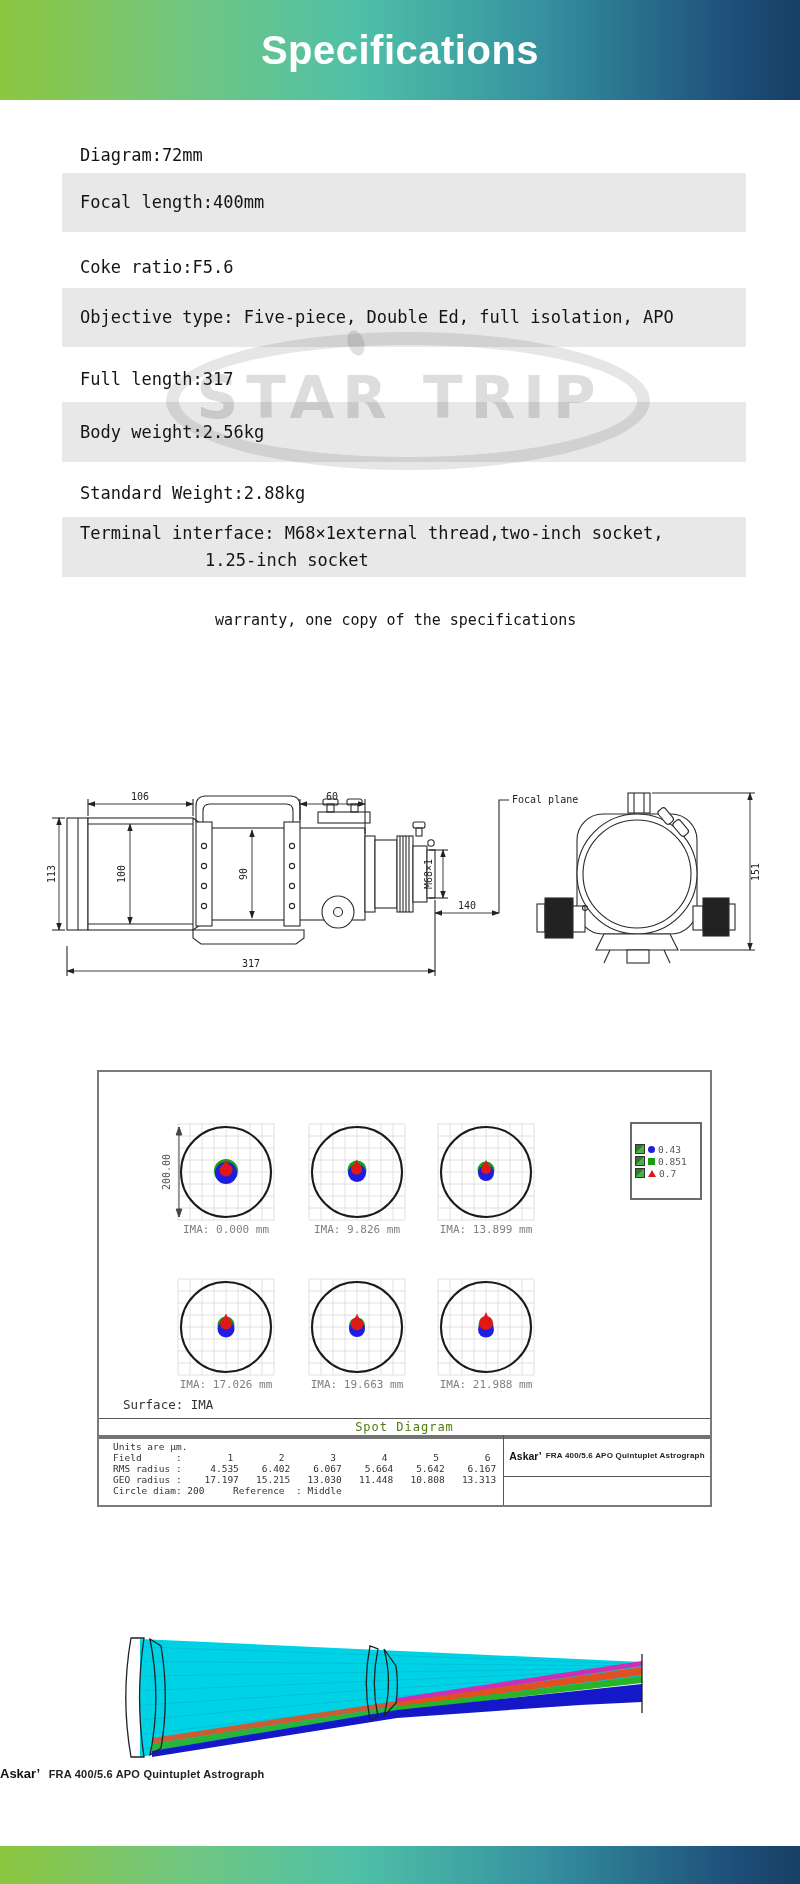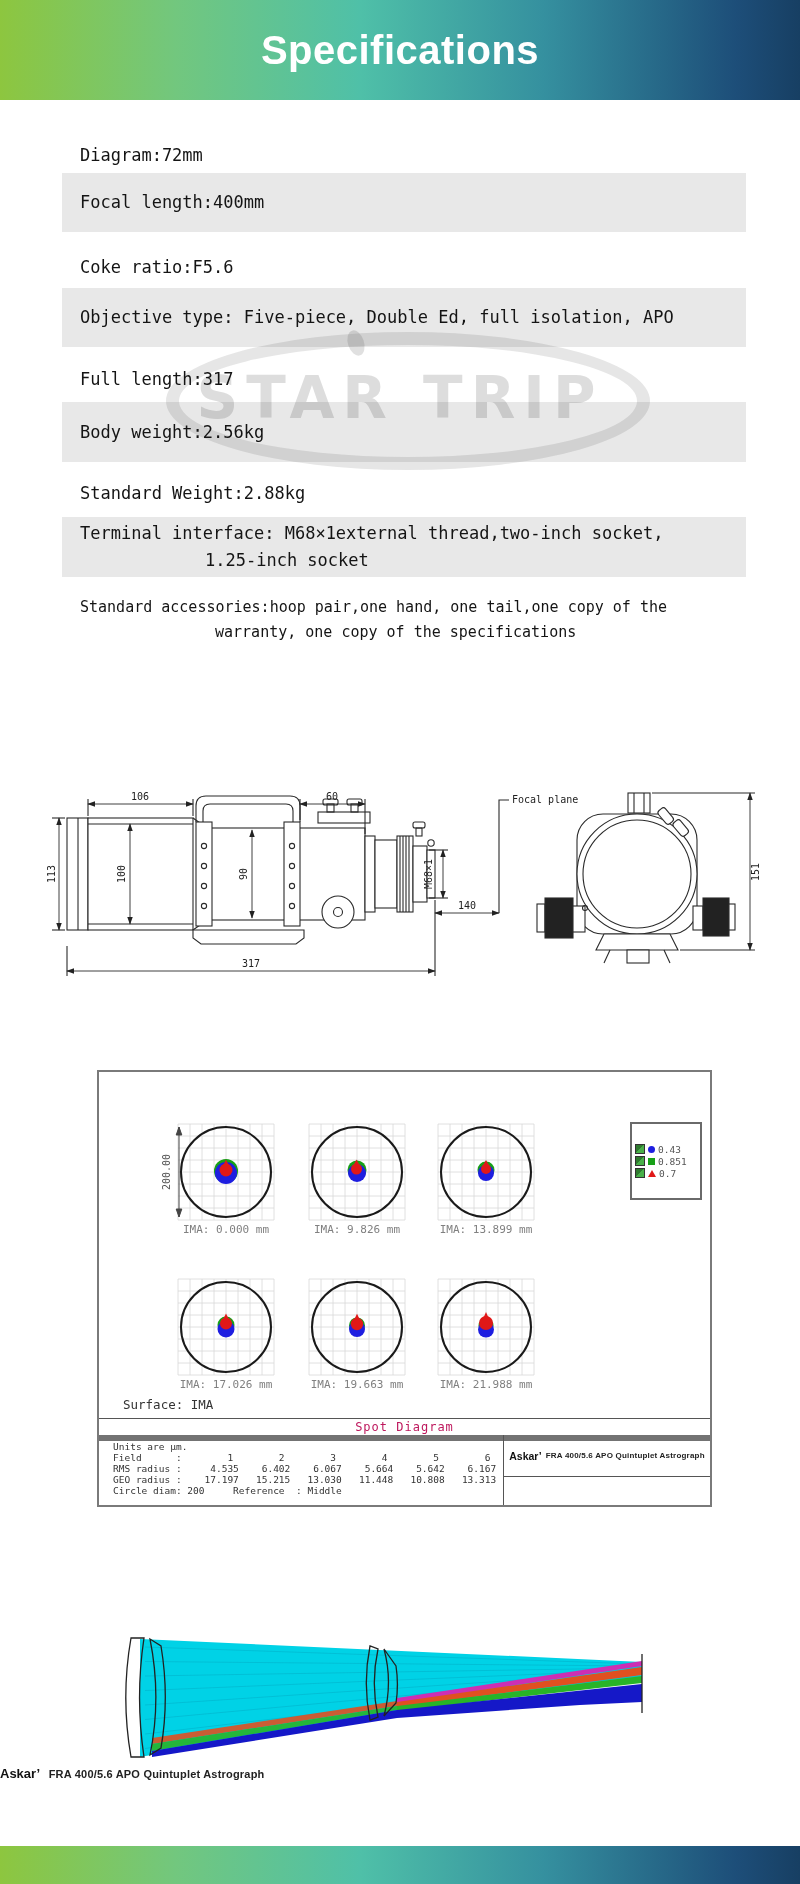--- a/index.html
+++ b/index.html
@@ -36,22 +36,22 @@
   .lgd-row{display:flex;align-items:center;height:12px;}
   .lgd-icon{width:8px;height:8px;border:1px solid #333;background:linear-gradient(135deg,#2f7a2f 50%,#49b049 50%);
             margin-right:3px;flex:0 0 auto;}
   .lgd-mark{width:7px;height:7px;margin-right:3px;flex:0 0 auto;}
   .lgd-mark.circle{border-radius:50%;}
   .lgd-mark.triangle{width:0;height:0;background:none!important;border-left:4px solid transparent;
             border-right:4px solid transparent;border-bottom:7px solid #e01818;}
   .lgd-val{font-size:9.5px;color:#555;}
   #surface-label{position:absolute;left:24px;top:325px;font-size:12.5px;color:#333;}
   #spot-titlebar{position:absolute;left:0;top:346px;width:100%;height:16px;border-top:1px solid #555;
-            border-bottom:6px solid #737373;display:flex;align-items:center;justify-content:center;
-            font-size:12px;letter-spacing:1px;color:#be185d;}
+            border-bottom:4px solid #737373;display:flex;align-items:center;justify-content:center;
+            font-size:12px;letter-spacing:1px;color:#4d7c0f;}
   #spot-bottom{position:absolute;left:0;top:363px;width:100%;bottom:0;display:flex;}
   #info-cell{width:404px;padding:6px 0 0 14px;box-sizing:border-box;}
   .info-line{font-size:9.5px;line-height:11px;color:#333;white-space:pre;}
   #title-cell{flex:1;border-left:1px solid #555;display:flex;flex-direction:column;}
   #title-top{height:41px;border-bottom:1px solid #555;display:flex;align-items:center;justify-content:center;
              white-space:nowrap;font-family:"Liberation Sans",sans-serif;}
   #title-bottom{flex:1;}
   .brand{font-weight:bold;font-size:10.5px;color:#111;margin-right:4px;}
   .model{font-size:8px;font-weight:600;color:#222;letter-spacing:.2px;}
   
@@ -95,21 +95,20 @@
         <div class="spec-line">Body weight:2.56kg</div>
       </div>
       <div class="spec-row" style="top: 478px; height: 30px;">
         <div class="spec-line">Standard Weight:2.88kg</div>
       </div>
       <div class="spec-row shaded" style="top: 517px; height: 60px;">
         <div class="spec-line">Terminal interface: M68×1external thread,two-inch socket,</div>
         <div class="spec-line" style="padding-left: 143px;">1.25-inch socket</div>
       </div>
       <div class="spec-row small" style="top: 592px; height: 56px;">
-        <div class="spec-line">Standard accessories:hoop pair,one hand, one tail,one copy of the</div>
         <div class="spec-line" style="padding-left: 153px;">warranty, one copy of the specifications</div>
       </div>
     </div>
 
   <svg id="drawing" style="top:780px" width="800" height="230" viewBox="0 780 800 230">
     <defs>
       <marker id="ah" viewBox="0 0 10 10" refX="9" refY="5" markerWidth="9" markerHeight="9" orient="auto-start-reverse">
         <path d="M0,1.5 L10,5 L0,8.5 z" fill="#222"></path>
       </marker>
     </defs>

